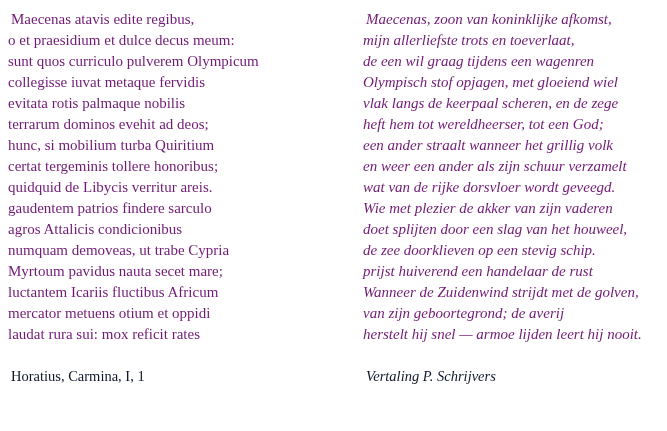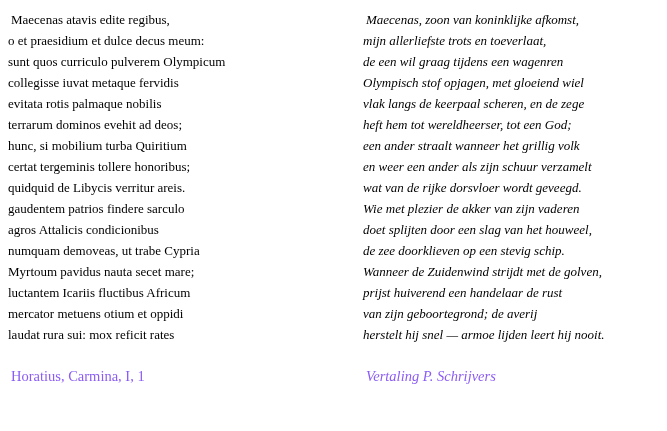--- a/index.html
+++ b/index.html
@@ -17,36 +17,36 @@
     color: #000000;
   }
   .column {
     position: absolute;
     top: 9px;
   }
   .column.left  { left: 8px; }
   .column.right { left: 363px; font-style: italic; }
   .poem-line {
     display: block;
-    font-size: 13px;
+    font-size: 15px;
     line-height: 21px;
     white-space: nowrap;
-    color: #000000;
+    color: #701a75;
   }
   .poem .poem-line:first-child {
     text-indent: 3px;
   }
   .attribution {
     display: block;
     margin-top: 21px;
     font-size: 14.5px;
     line-height: 21px;
     text-indent: 3px;
     white-space: nowrap;
-    color: #8b5cf6;
+    color: #0f172a;
   }
 </style>
 </head>
 <body>
 
 <div class="page">
 
   <div class="column left">
     <div class="poem">
       <span class="poem-line">Maecenas atavis edite regibus,</span>
@@ -76,21 +76,21 @@
       <span class="poem-line">de een wil graag tijdens een wagenren</span>
       <span class="poem-line">Olympisch stof opjagen, met gloeiend wiel</span>
       <span class="poem-line">vlak langs de keerpaal scheren, en de zege</span>
       <span class="poem-line">heft hem tot wereldheerser, tot een God;</span>
       <span class="poem-line">een ander straalt wanneer het grillig volk</span>
       <span class="poem-line">en weer een ander als zijn schuur verzamelt</span>
       <span class="poem-line">wat van de rijke dorsvloer wordt geveegd.</span>
       <span class="poem-line">Wie met plezier de akker van zijn vaderen</span>
       <span class="poem-line">doet splijten door een slag van het houweel,</span>
       <span class="poem-line">de zee doorklieven op een stevig schip.</span>
+      <span class="poem-line">prijst huiverend een handelaar de rust</span>
       <span class="poem-line">Wanneer de Zuidenwind strijdt met de golven,</span>
-      <span class="poem-line">prijst huiverend een handelaar de rust</span>
       <span class="poem-line">van zijn geboortegrond; de averij</span>
       <span class="poem-line">herstelt hij snel — armoe lijden leert hij nooit.</span>
     </div>
     <span class="attribution">Vertaling P. Schrijvers</span>
   </div>
 
 </div>
 
 </body></html>

